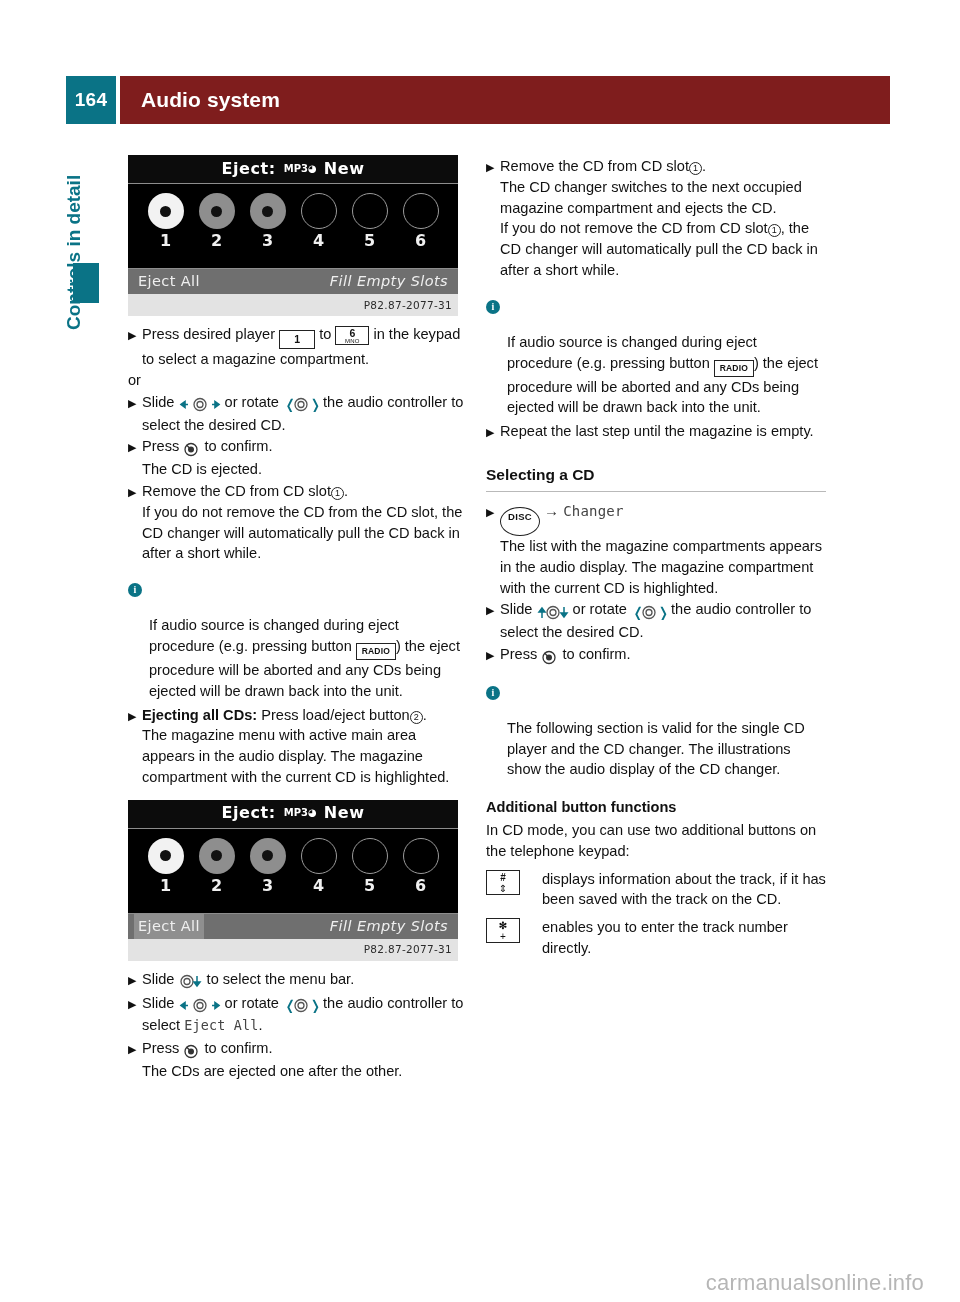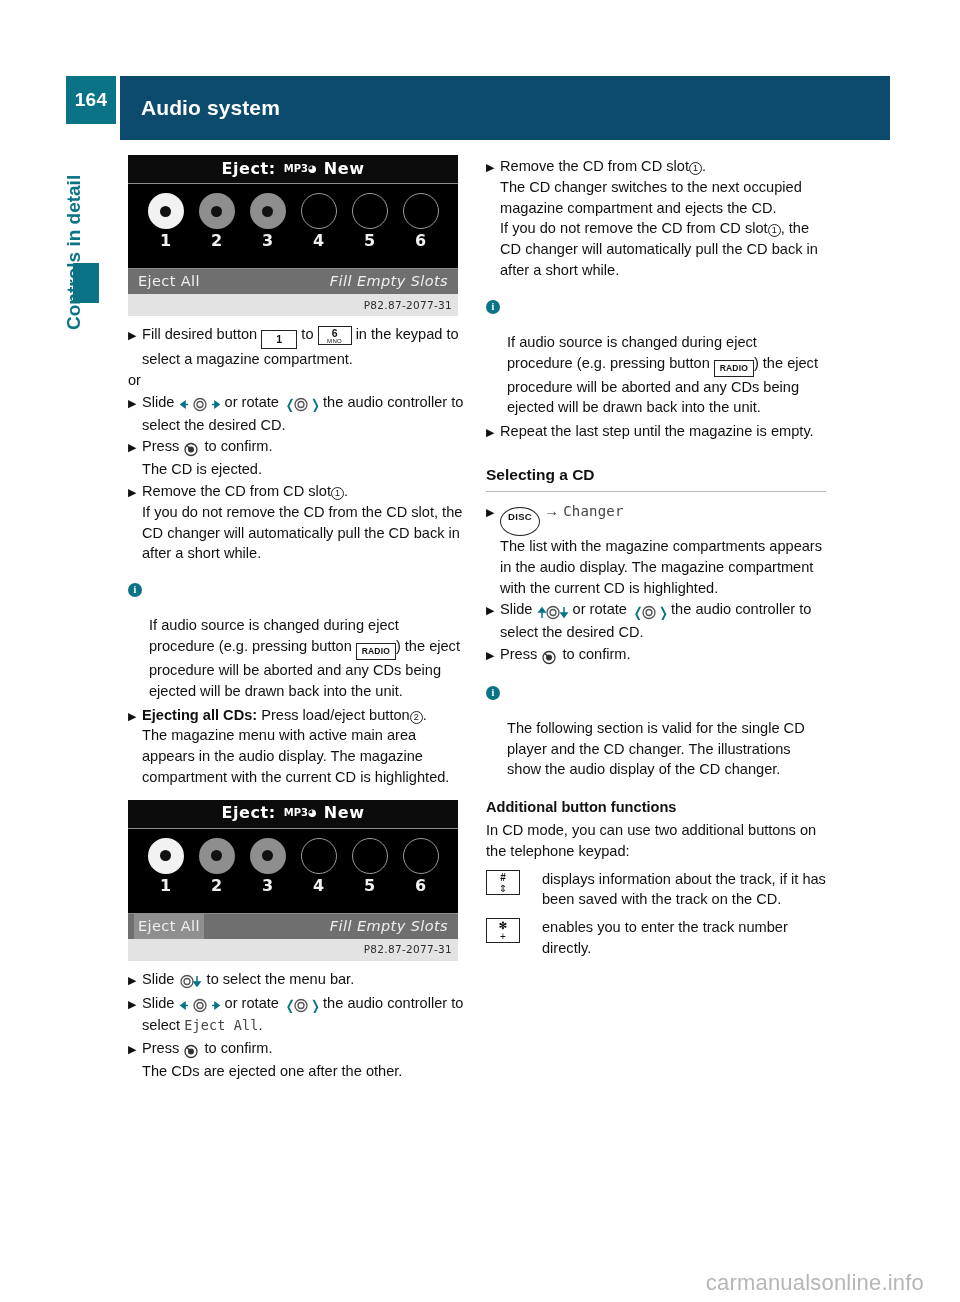--- a/index.html
+++ b/index.html
@@ -14,21 +14,21 @@
   
   .header { position: absolute; left: 66px; top: 76px; width: 824px; height: 48px; display: flex; }
   .header-pagenum {
     width: 50px; height: 48px; background: #0a7386;
     color: #ffffff; font-size: 19px; font-weight: bold;
     display: flex; align-items: center; justify-content: center;
     letter-spacing: .2px;
   }
   .header-gap { width: 4px; height: 48px; background: #ffffff; }
   .header-title {
-    flex: 1; height: 64px; background: #0c4a6e; color: #ffffff;
+    flex: 1; height: 48px; background: #7f1d1d; color: #ffffff;
     font-size: 21px; font-weight: bold;
     display: flex; align-items: center; padding-left: 21px;
     letter-spacing: .1px;
   }
 
   
   .side-marker { position: absolute; left: 73px; top: 263px; width: 26px; height: 40px; background: #0a7386; }
   .side-label {
     position: absolute; left: 63px; top: 330px; width: 260px;
     transform: rotate(-90deg); transform-origin: 0 0;
@@ -205,21 +205,21 @@
           <div class="seg-left">Eject All</div>
           <div class="seg-right">Fill Empty Slots</div>
         </div>
       </div>
       <div class="fig-caption">P82.87-2077-31</div>
     </div>
 
     <div class="step">
       <div class="step-bullet">▶</div>
       <div class="step-body">
-        <span>Fill desired button</span>
+        <span>Press desired player</span>
         <span class="keybox one"><span class="kb-main">1</span></span>
         <span>to</span>
         <span class="keybox"><span class="kb-main">6</span><span class="kb-sub">MNO</span></span>
         <span>in the keypad to select a magazine compartment.</span>
       </div>
     </div>
 
     <div class="or-line">or</div>
 
     <div class="step">

